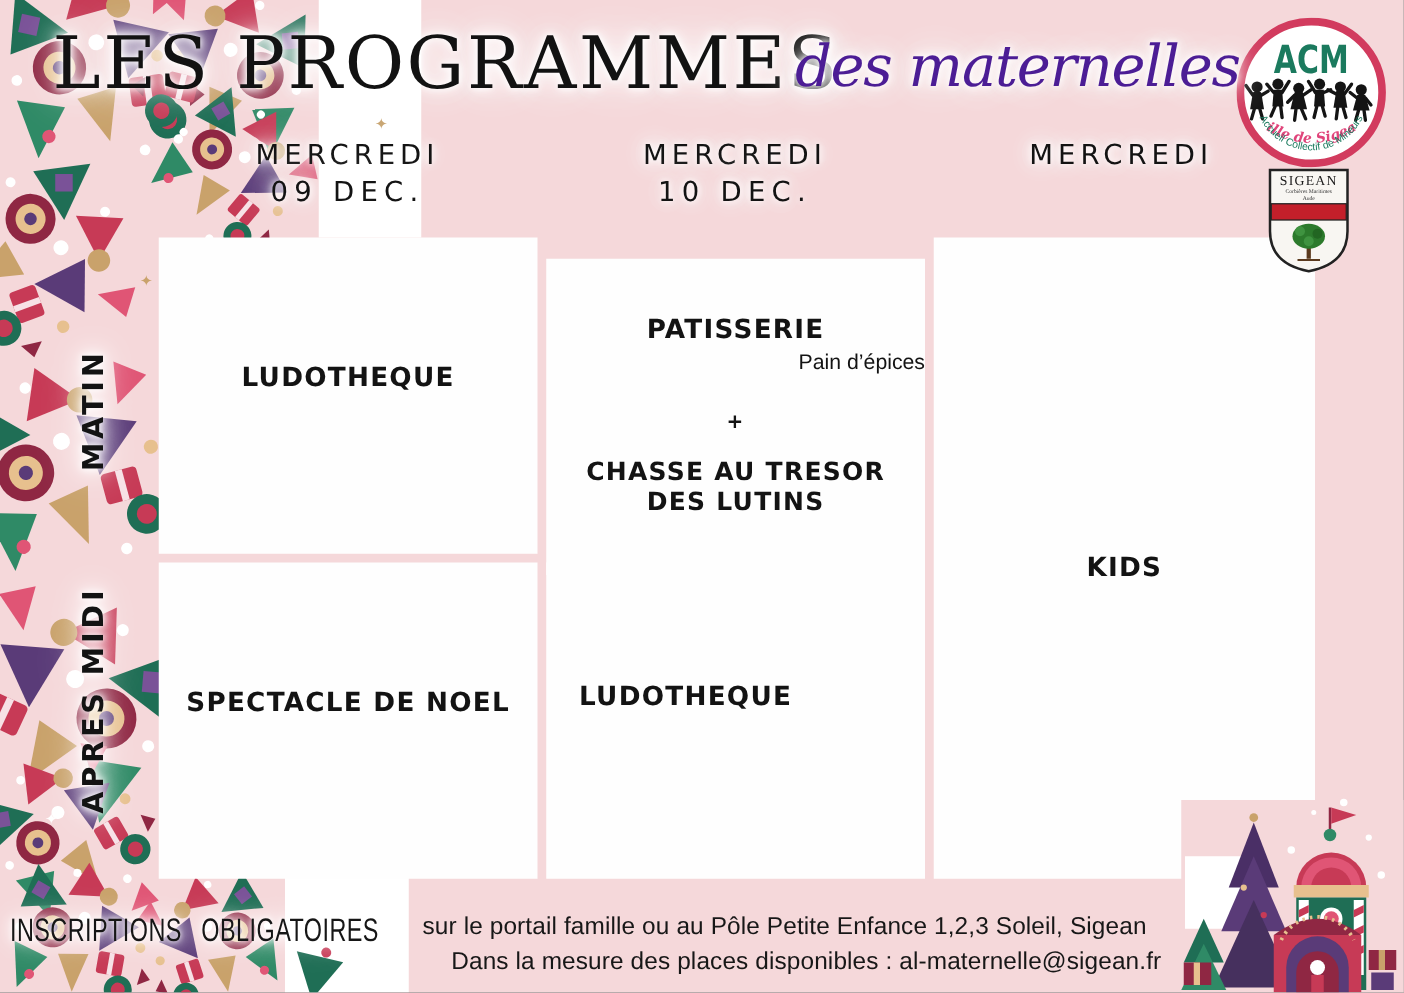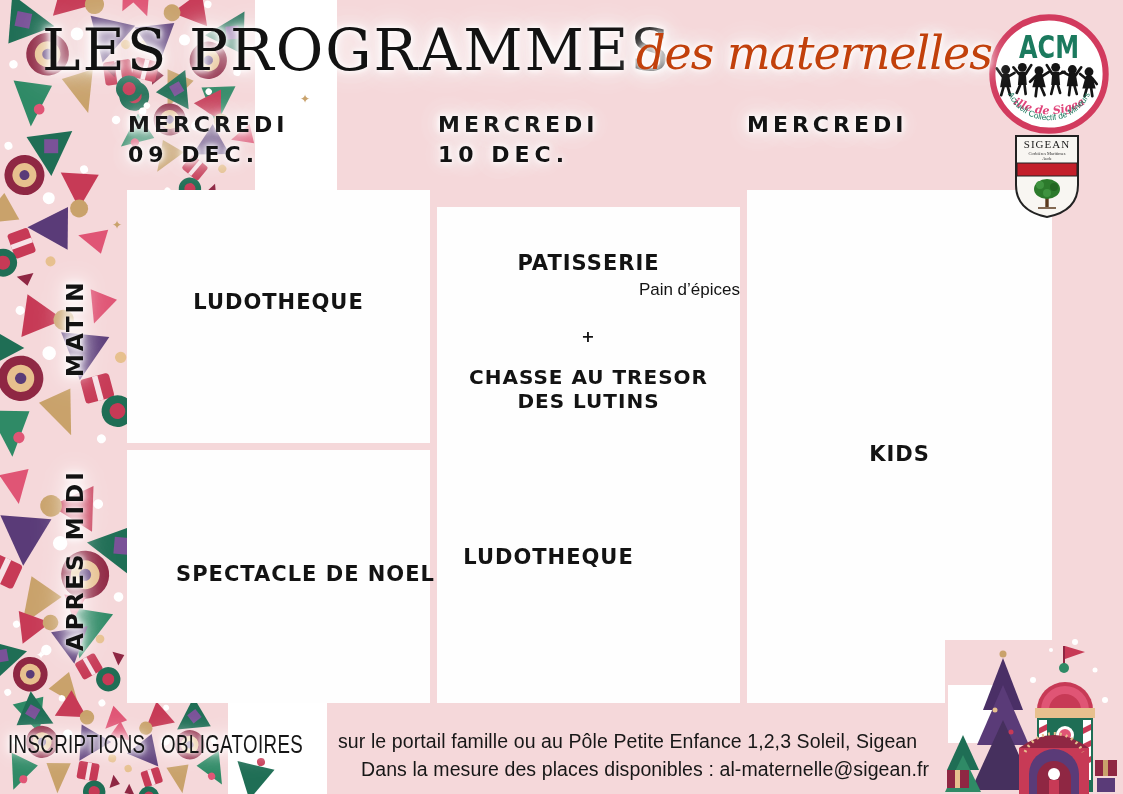--- a/index.html
+++ b/index.html
@@ -17,26 +17,26 @@
   .texts{position:absolute;z-index:5;}
   .glow{text-shadow:0 0 5px #fff,0 0 9px #fff,0 0 16px #fff,0 0 26px rgba(255,255,255,.95),0 0 38px rgba(255,255,255,.85);}
   .title-main{
     position:absolute;left:42px;top:16px;width:600px;
     font-family:"DejaVu Serif","Liberation Serif",serif;
     font-size:58px;letter-spacing:2px;font-weight:500;color:#121212;white-space:nowrap;
   }
   .title-script{
     position:absolute;left:636px;top:26px;width:340px;
     font-family:"DejaVu Serif","Liberation Serif",serif;font-style:italic;
-    font-size:46px;color:#c2410c;white-space:nowrap;letter-spacing:-1px;
+    font-size:46px;color:#4c1d95;white-space:nowrap;letter-spacing:-1px;
   }
   .col-head{
-    position:absolute;top:110px;width:300px;text-align:left;
+    position:absolute;top:110px;width:300px;text-align:center;
     font-family:"DejaVu Sans","Liberation Sans",sans-serif;
-    font-weight:700;font-size:22px;letter-spacing:4px;line-height:30px;color:#131313;
+    font-weight:400;font-size:22px;letter-spacing:4px;line-height:30px;color:#131313;
   }
   .col-head .date{letter-spacing:5px;}
   .row-label{
     position:absolute;display:flex;align-items:center;justify-content:center;
     writing-mode:vertical-rl;transform:rotate(180deg);
     font-family:"DejaVu Sans","Liberation Sans",sans-serif;
     font-weight:800;font-size:23px;letter-spacing:3px;color:#131313;width:40px;
   }
   .cell-text{
     position:absolute;width:100%;text-align:center;
@@ -135,21 +135,21 @@
       <div class="cell-text" style="top:44px;">PATISSERIE</div>
       <div class="cell-text cell-sub" style="top:73px;text-align:right;">Pain d’épices</div>
       <div class="cell-text plus" style="top:120px;">+</div>
       <div class="cell-text" style="top:158px;font-size:20px;">CHASSE AU TRESOR</div>
       <div class="cell-text" style="top:182px;font-size:20px;">DES LUTINS</div>
     </div>
     <div class="cell" style="left:747px;top:190px;width:305px;height:513px;">
       <div class="cell-text" style="top:252px;">KIDS</div>
     </div>
     <div class="cell" style="left:127px;top:450px;width:303px;height:253px;">
-      <div class="cell-text" style="top:112px;padding-left:27px;">SPECTACLE DE NOEL</div>
+      <div class="cell-text" style="top:100px;">SPECTACLE DE NOEL</div>
     </div>
     <div class="cell" style="left:437px;top:450px;width:303px;height:253px;">
       <div class="cell-text" style="top:95px;left:-40px;">LUDOTHEQUE</div>
     </div>
   </div>
 
   <svg class="deco" style="left:945px;top:640px;width:178px;height:154px;z-index:4;" viewBox="0 0 178 154">
     <rect x="0" y="0" width="178" height="154" fill="#f5d8da"></rect>
     <rect x="3" y="45" width="64" height="58" fill="#ffffff"></rect>
 

